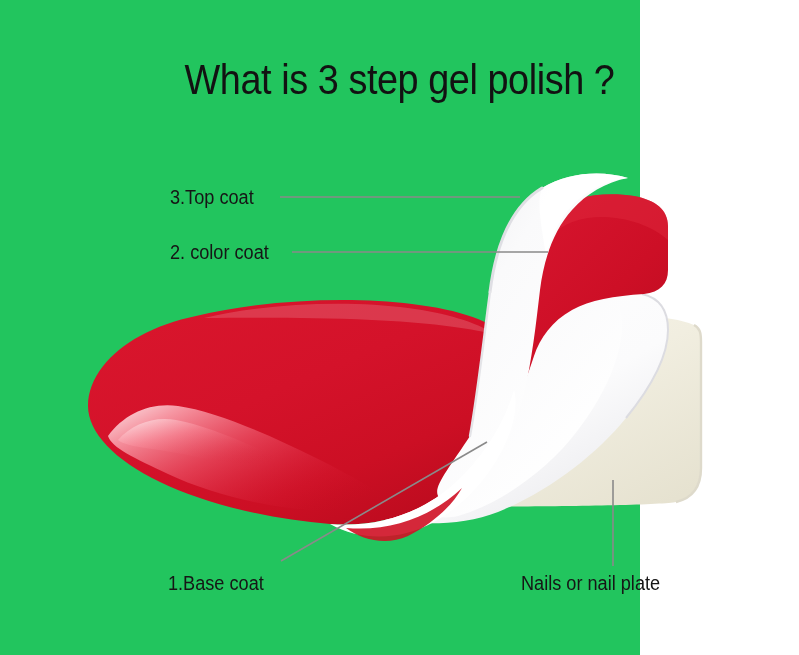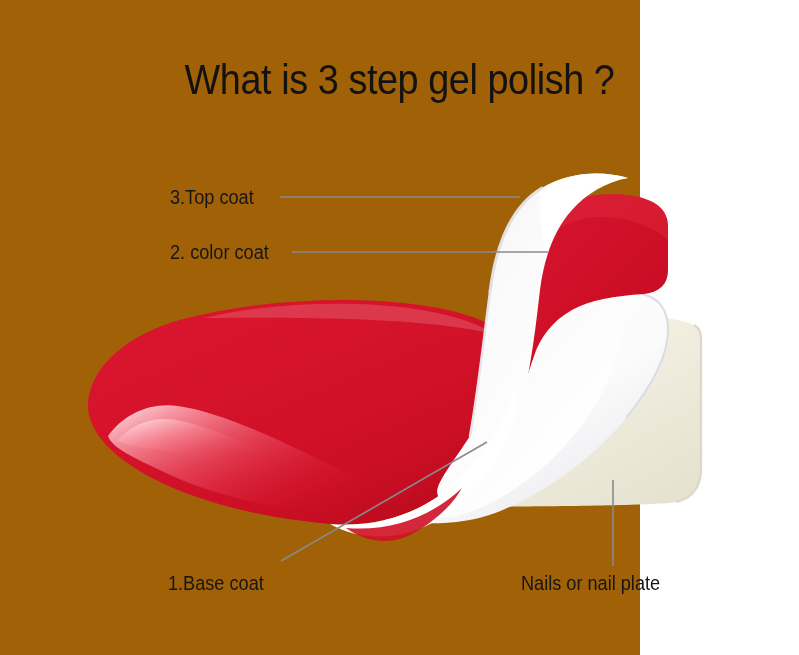--- a/index.html
+++ b/index.html
@@ -11,21 +11,21 @@
     width: 799px;
     height: 655px;
     font-family: "Liberation Sans", sans-serif;
     color: #141414;
     overflow: hidden;
   }
   #stage {
     position: relative;
     width: 640px;
     height: 655px;
-    background: #a16207;
+    background: #22c55e;
   }
   #title {
     position: absolute;
     left: 0;
     top: 58px;
     width: 799px;
     text-align: center;
     font-size: 43px;
     line-height: 1;
     letter-spacing: -0.5px;

